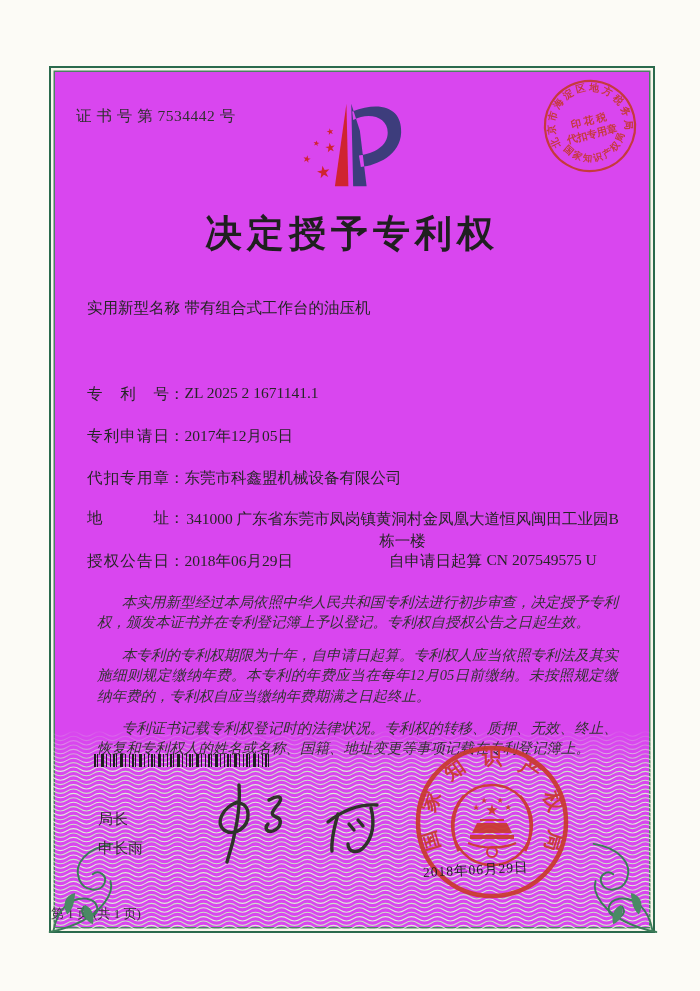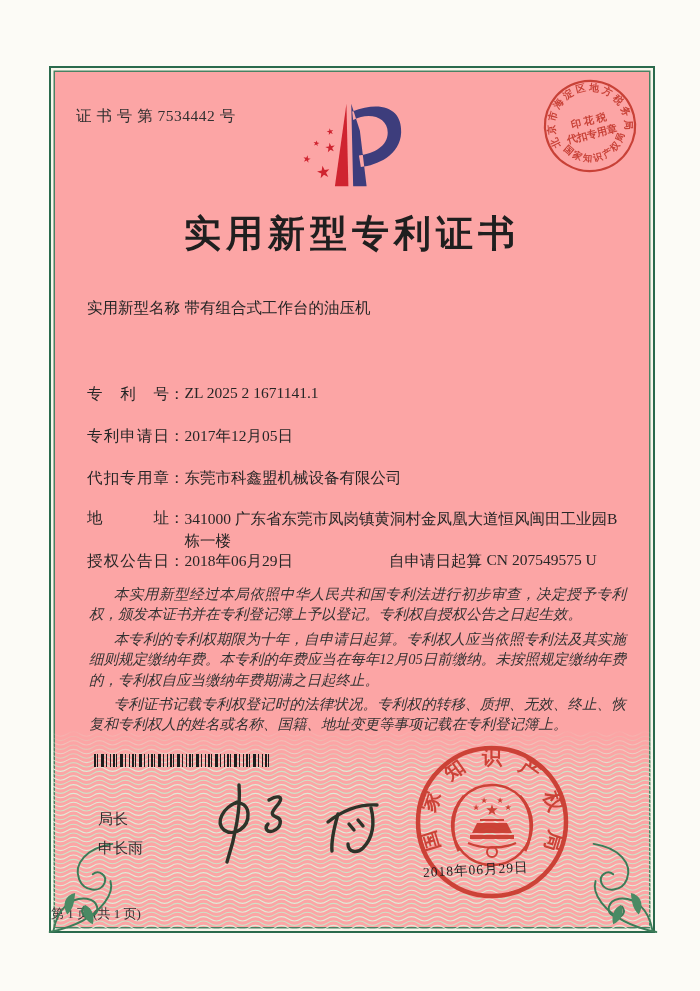--- a/index.html
+++ b/index.html
@@ -3,40 +3,40 @@
 <meta charset="utf-8">
 <style>
   html,body{margin:0;padding:0;background:#e8e8e4;}
   .page{
     position:relative;width:700px;height:991px;margin:0 auto;
     background:#fcfbf6;overflow:hidden;
     font-family:"Liberation Serif","DejaVu Serif",serif;color:#2b2b2b;
   }
   .frame{
     position:absolute;left:49px;top:66px;width:602px;height:863px;
-    background:#fca5a5;
+    background:#d946ef;
     border:2.5px solid #2a6a4d;
     box-shadow:inset 0 0 0 2.5px #f9f6ec, inset 0 0 0 4px #4a8263;
   }
   .waves{position:absolute;left:2px;top:660px;width:598px;height:201px;
     -webkit-mask-image:linear-gradient(to bottom,transparent 0,#000 42px);
     mask-image:linear-gradient(to bottom,transparent 0,#000 42px);}
   .cert-no{position:absolute;left:25px;top:38px;font-size:15.5px;letter-spacing:.5px;color:#303030;}
   .logo{position:absolute;left:239px;top:30px;}
   .title{position:absolute;left:0;top:141px;width:100%;text-align:center;
     font-size:37px;font-weight:bold;letter-spacing:5px;color:#1f1f1f;}
   .row{position:absolute;left:36px;font-size:15.5px;white-space:nowrap;color:#262626;}
   .lbl{display:inline-block;width:82px;text-align:justify;text-align-last:justify;vertical-align:top;}
   .colon{display:inline-block;vertical-align:top;}
-  .val{vertical-align:top;}
+  .val{vertical-align:top;text-align:center;}
   .val-addr{display:inline-block;width:436px;white-space:normal;line-height:22px;vertical-align:top;}
   .pair2{position:absolute;left:302px;top:0;white-space:nowrap;}
   .paras{position:absolute;left:34px;top:512px;width:545px;font-size:14.5px;
     line-height:20.4px;font-style:italic;color:#333;text-align:justify;}
-  .paras p{margin:4px;text-indent:1.7em;}
+  .paras p{margin:12px;text-indent:1.7em;}
   .barcode{position:absolute;left:43px;top:686px;width:178px;height:13px;
     background:repeating-linear-gradient(90deg,#1d1d1d 0 2px,transparent 2px 3px,#1d1d1d 3px 4px,transparent 4px 7px,#1d1d1d 7px 10px,transparent 10px 12px,#1d1d1d 12px 13px,transparent 13px 16px,#1d1d1d 16px 17px,transparent 17px 19px);}
   .gov{position:absolute;left:47px;top:736px;font-family:"Liberation Sans","DejaVu Sans",sans-serif;
     font-size:15px;color:#2e2e2e;line-height:29px;z-index:3;}
   .sig{position:absolute;left:146px;top:710px;z-index:3;}
   .seal{position:absolute;left:356px;top:669px;z-index:4;opacity:.93;}
   .seal-date{position:absolute;left:372px;top:792px;width:150px;z-index:5;
     font-size:13.5px;letter-spacing:1px;color:#1d1d1d;transform:rotate(-3deg);}
   .footer{position:absolute;left:0;top:837px;width:100%;text-align:left;font-size:13px;color:#333;}
   .orn{position:absolute;z-index:2;}
@@ -106,21 +106,21 @@
       <path d="M61,6 L63,92 L77,92 L70,34 Z M62,14 C94,2 114,12 113,36 C112,60 88,70 71,72 L69,60 C85,58 99,50 99,36 C99,20 80,14 63,23 Z" fill="#3d3d7c"></path>
       <g fill="#cf2430" font-family="'DejaVu Sans',sans-serif" text-anchor="middle">
         <text x="39" y="38" font-size="9" transform="rotate(-12 39 34)">★</text>
         <text x="25" y="50" font-size="8" transform="rotate(10 25 46)">★</text>
         <text x="39" y="56" font-size="13" transform="rotate(-8 39 51)">★</text>
         <text x="15" y="67" font-size="10" transform="rotate(12 15 63)">★</text>
         <text x="32" y="83" font-size="17" transform="rotate(-10 32 77)">★</text>
       </g>
     </svg>
 
-    <div class="title">实用新型专利证书</div>
+    <div class="title">决定授予专利权</div>
 
     <div class="row" style="top:230px">
       <span class="lbl">实用新型名称</span><span class="colon">：</span><span class="val">带有组合式工作台的油压机</span>
     </div>
     <div class="row" style="top:316px">
       <span class="lbl">专利号</span><span class="colon">：</span><span class="val">ZL 2025 2 1671141.1</span>
     </div>
     <div class="row" style="top:358px">
       <span class="lbl">专利申请日</span><span class="colon">：</span><span class="val">2017年12月05日</span>
     </div>

